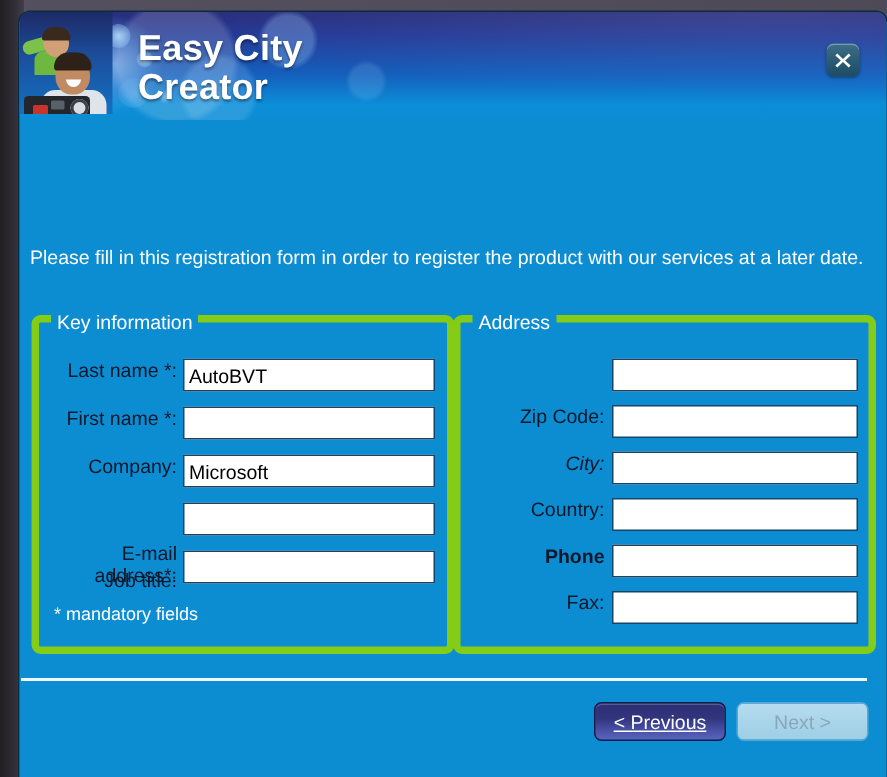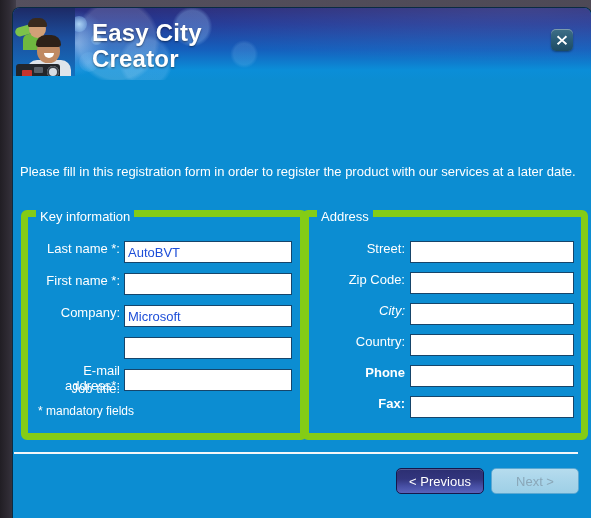--- a/index.html
+++ b/index.html
@@ -177,21 +177,21 @@
     top: 84px;
     width: 564px;
     color: #ffffff;
     font-size: 13px;
     line-height: 16px;
   }
 
   
   .groupbox {
     position: absolute;
-    border: 7px solid #84cc16;
+    border: 5px solid #84cc16;
     border-radius: 6px;
   }
   #group-key { left: 8px;   top: 130px; width: 272px; height: 216px; }
   #group-addr{ left: 289px; top: 130px; width: 272px; height: 216px; }
 
   .group-legend {
     position: absolute;
     top: -8px;
     left: 8px;
     padding: 0 4px;
@@ -203,33 +203,33 @@
   }
 
   .field-row {
     position: absolute;
     height: 22px;
   }
   .field-label {
     position: absolute;
     right: 0;
     top: 0;
-    color: #ffffff;
+    color: #0f172a;
     font-size: 13px;
     line-height: 15px;
     text-align: right;
     white-space: pre-line;
   }
   .field-input {
     position: absolute;
     height: 22px;
     box-sizing: border-box;
     background: #ffffff;
     border: 1px solid #16456b;
-    color: #1d4ed8;
+    color: #000000;
     font-family: "Liberation Sans", sans-serif;
     font-size: 13px;
     padding: 0 3px;
     outline: none;
   }
 
   #mandatory-note {
     position: absolute;
     left: 10px;
     top: 187px;
@@ -257,20 +257,21 @@
     font-size: 13px;
     box-sizing: border-box;
     cursor: pointer;
   }
   #btn-previous {
     left: 383px;
     color: #ffffff;
     border: 1px solid #16174a;
     background: linear-gradient(180deg, #2c2f72 0%, #32357d 42%, #474fa4 72%, #5a63bb 100%);
     box-shadow: inset 0 1px 0 rgba(255,255,255,0.22);
+    text-decoration: underline;
   }
   #btn-next {
     left: 478px;
     color: #8aa7b8;
     border: 1px solid #5ba8d2;
     background: linear-gradient(180deg, #b6dcee 0%, #a9d5ea 50%, #9ecfe6 100%);
     cursor: default;
   }
 </style>
 </head>
@@ -347,23 +348,20 @@
 address*:</div>
       </div>
       <input class="field-input" style="left: 96px; top: 152px; width: 168px;" value="">
 
       <div id="mandatory-note">* mandatory fields</div>
     </div>
 
     <div class="groupbox" id="group-addr">
       <div class="group-legend">Address</div>
 
-      <div class="field-row" style="left:0; top:24px; width:96px;">
-        <div class="field-label">Street:</div>
-      </div>
       <input class="field-input" style="left: 101px; top: 24px; width: 164px;" value="">
 
       <div class="field-row" style="left:0; top:55px; width:96px;text-decoration:underline;">
         <div class="field-label">Zip Code:</div>
       </div>
       <input class="field-input" style="left: 101px; top: 55px; width: 164px;" value="">
 
       <div class="field-row" style="left:0; top:86px; width:96px;font-style:italic;">
         <div class="field-label">City:</div>
       </div>
@@ -372,21 +370,21 @@
       <div class="field-row" style="left:0; top:117px; width:96px;">
         <div class="field-label">Country:</div>
       </div>
       <input class="field-input" style="left: 101px; top: 117px; width: 164px;" value="">
 
       <div class="field-row" style="left:0; top:148px; width:96px;font-weight:bold;">
         <div class="field-label">Phone</div>
       </div>
       <input class="field-input" style="left: 101px; top: 148px; width: 164px;" value="">
 
-      <div class="field-row" style="left:0; top:179px; width:96px;font-weight:bold;">
+      <div class="field-row" style="left:0; top:179px; width:96px;">
         <div class="field-label">Fax:</div>
       </div>
       <input class="field-input" style="left: 101px; top: 179px; width: 164px;" value="">
     </div>
 
     <div id="divider"></div>
 
     <button class="nav-button" id="btn-previous">&lt; Previous</button>
     <button class="nav-button" id="btn-next" disabled="">Next &gt;</button>
 

